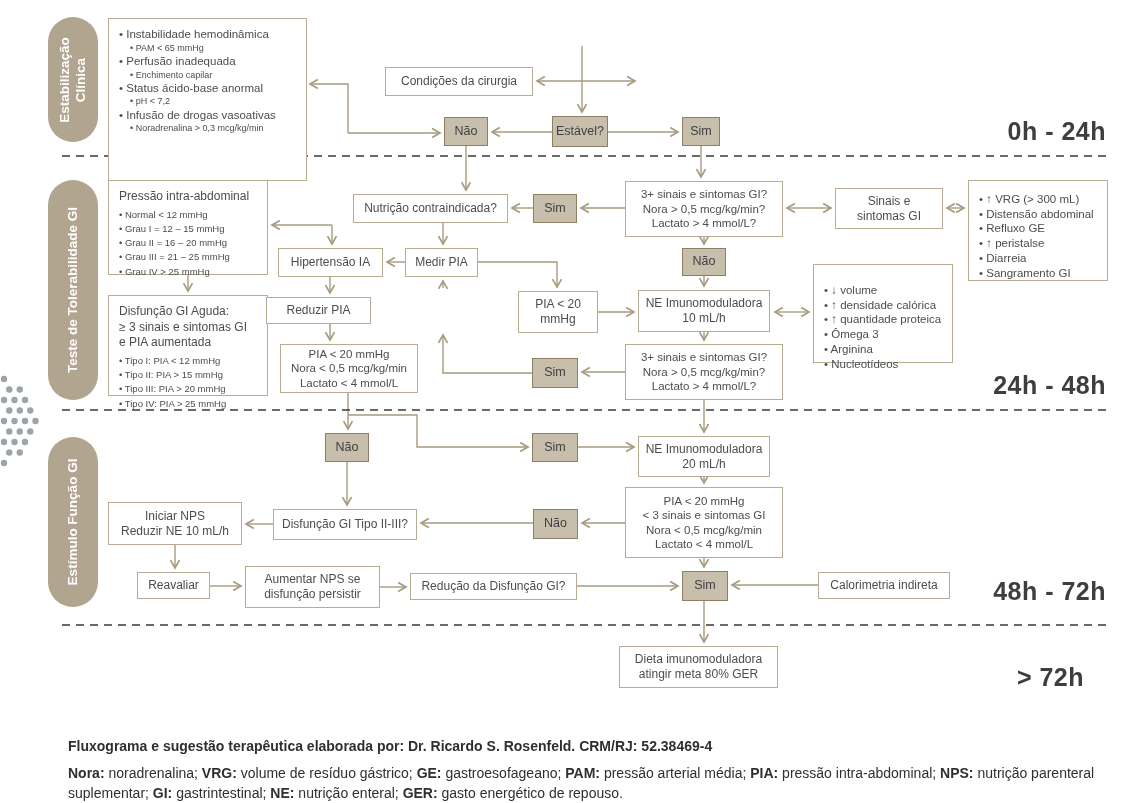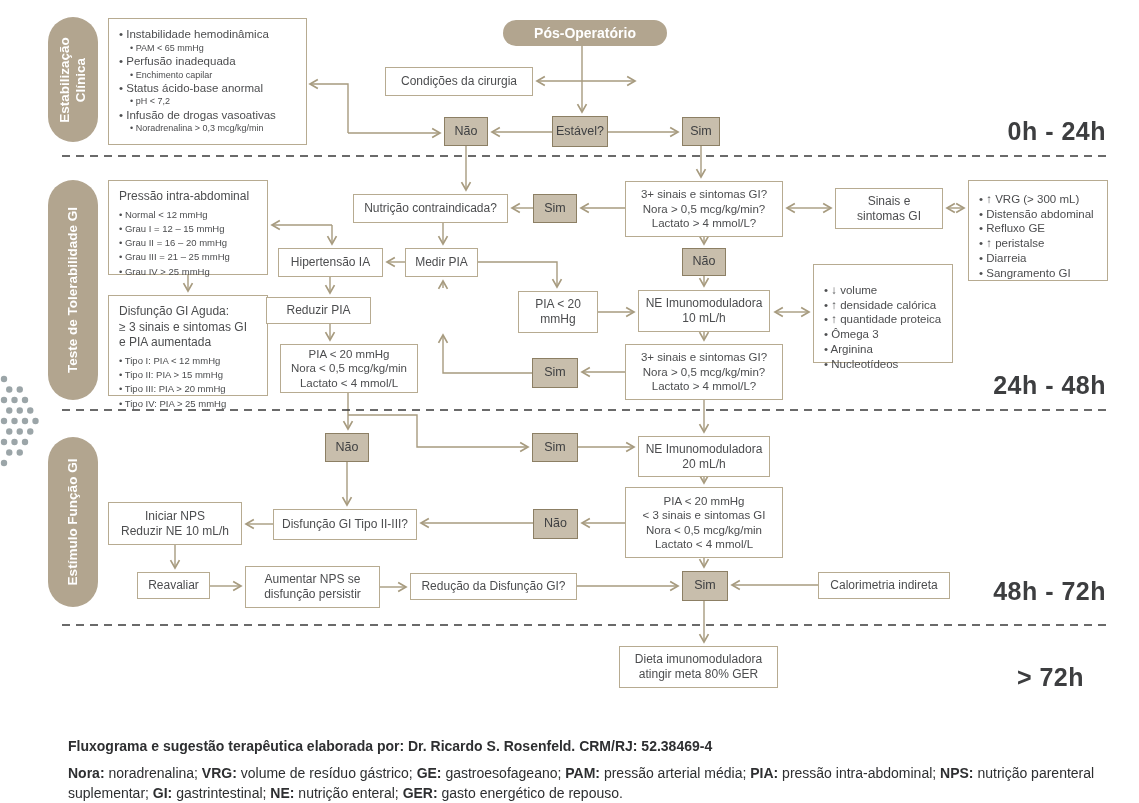--- a/index.html
+++ b/index.html
@@ -128,27 +128,26 @@
   </div>
   <div class="stage" style="left:48px;top:437px;width:50px;height:170px;">
     <div class="stage-label">Estímulo Função GI</div>
   </div>
 
   <div class="timelabel" style="left:896px;top:117px;width:210px;">0h - 24h</div>
   <div class="timelabel" style="left:896px;top:371px;width:210px;">24h - 48h</div>
   <div class="timelabel" style="left:896px;top:577px;width:210px;">48h - 72h</div>
   <div class="timelabel" style="left:896px;top:663px;width:188px;">&gt; 72h</div>
 
-  <div class="pill-title" style="left:503px;top:20px;width:164px;height:26px;">Pós-Operatório</div>
   <div class="node" style="left:385px;top:67px;width:148px;height:29px;">Condições da cirurgia</div>
   <div class="node decision" style="left:552px;top:116px;width:56px;height:31px;">Estável?</div>
   <div class="node decision" style="left:444px;top:117px;width:44px;height:29px;">Não</div>
   <div class="node decision" style="left:682px;top:117px;width:38px;height:29px;">Sim</div>
 
-  <div class="listbox" style="left:108px;top:18px;width:199px;height:127px;">
+  <div class="listbox" style="left:108px;top:18px;width:199px;height:163px;">
     <div class="li">Instabilidade hemodinâmica</div>
     <div class="li sub">PAM &lt; 65 mmHg</div>
     <div class="li">Perfusão inadequada</div>
     <div class="li sub">Enchimento capilar</div>
     <div class="li">Status ácido-base anormal</div>
     <div class="li sub">pH &lt; 7,2</div>
     <div class="li">Infusão de drogas vasoativas</div>
     <div class="li sub">Noradrenalina &gt; 0,3 mcg/kg/min</div>
   </div>
 

